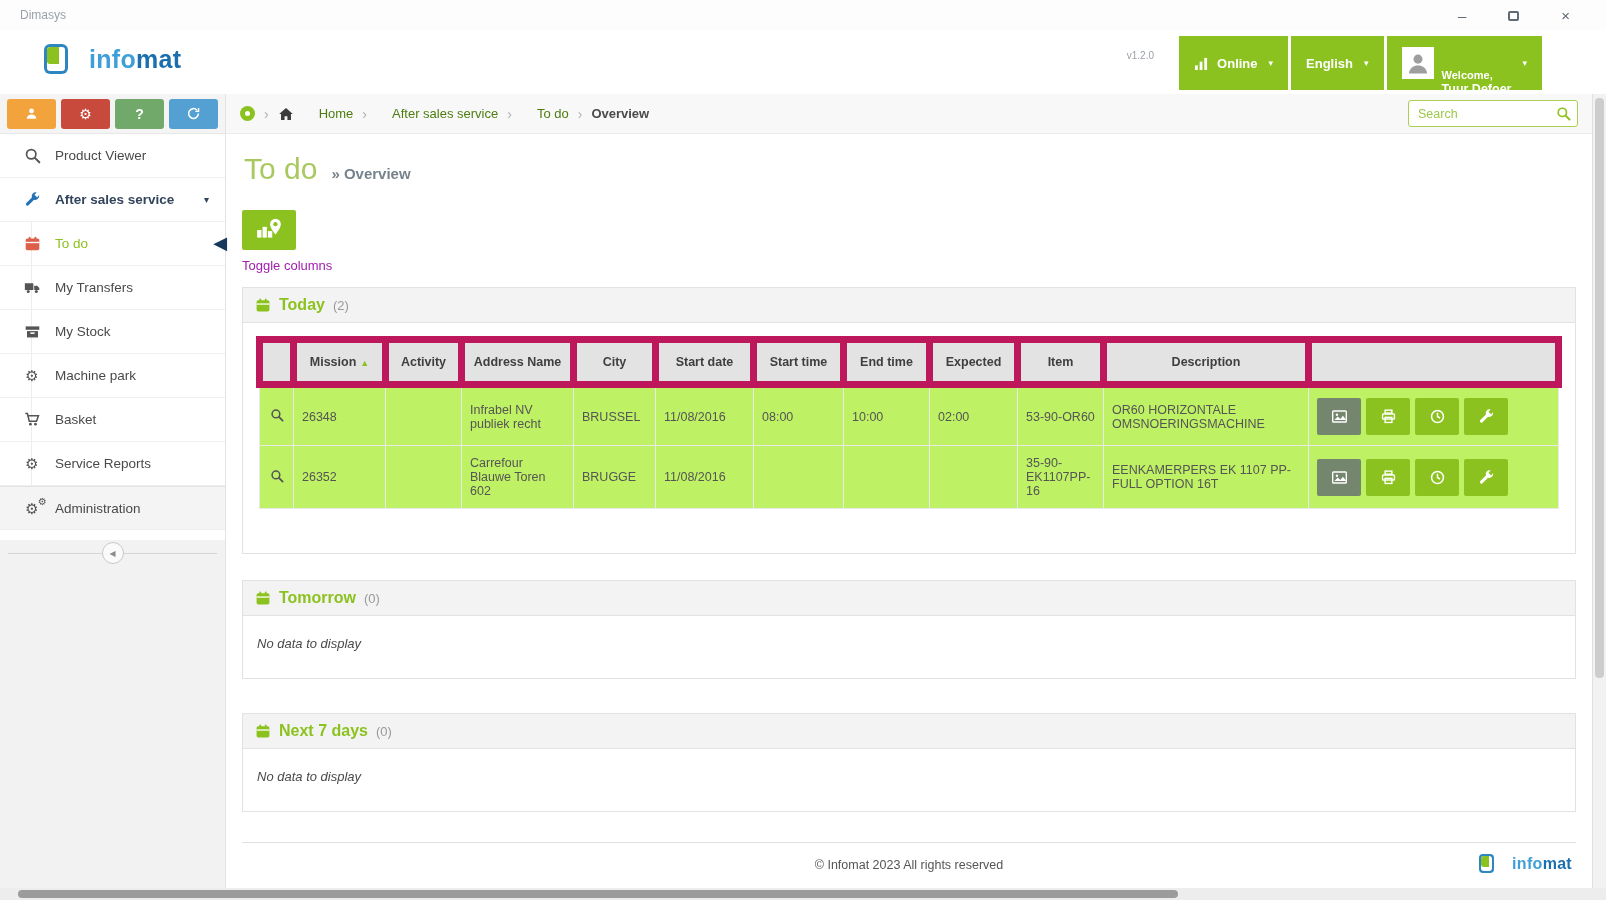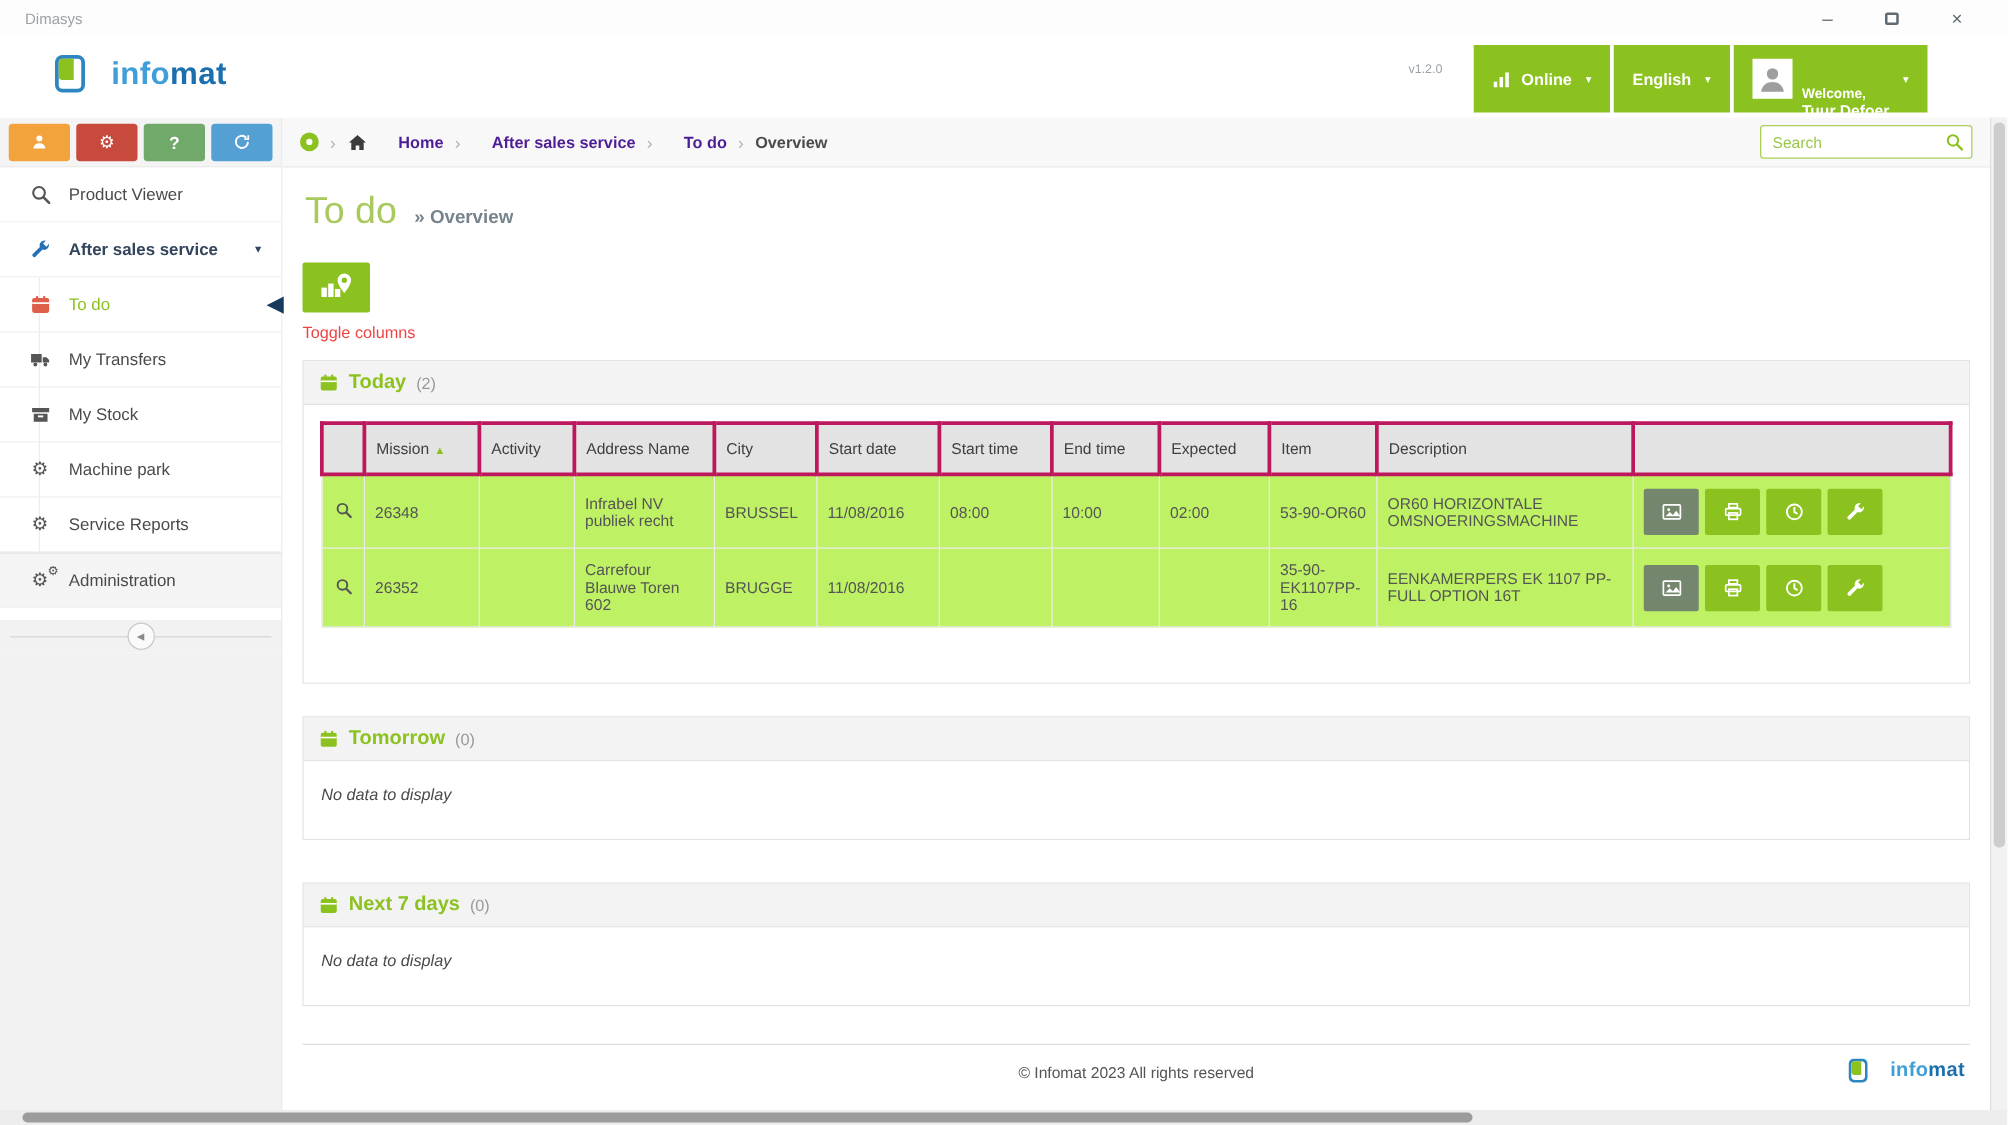--- a/index.html
+++ b/index.html
@@ -64,53 +64,53 @@
   .handle-line { position:absolute; left:8px; right:8px; top:50%; border-top:1px solid #d5d5d5; }
   .collapse-btn { width:22px; height:22px; border-radius:50%; background:#fafafa; border:1px solid #c9c9c9; color:#8a8a8a; font-size:12px; line-height:1; z-index:1; cursor:pointer; display:flex; align-items:center; justify-content:center; font-family:inherit; }
   .sidebar-fill { flex:1; background:#f2f2f2; }
 
   
   .main { flex:1; min-width:0; display:flex; flex-direction:column; background:#fff; }
   .crumbbar { height:40px; background:#f8f8f8; border-bottom:1px solid #ececec; display:flex; align-items:center; padding:0 14px; gap:9px; font-size:13px; flex:0 0 auto; }
   .crumb-start { width:15px; height:15px; border-radius:50%; background:#8cc21f; position:relative; flex:0 0 auto; }
   .crumb-start::after { content:''; position:absolute; left:5px; top:5px; width:5px; height:5px; border-radius:50%; background:#fff; }
   .crumb-sep { color:#b0b0b0; font-size:14px; }
-  .crumb-link { color:#4c1d95; font-weight:700; cursor:pointer;padding-left:16px; }
+  .crumb-link { color:#4d7c0f; font-weight:400; cursor:pointer;padding-left:16px; }
   .crumb-current { color:#4a4a4a; font-weight:700; }
   .home-ic { color:#3c3c3c; display:flex; } .home-ic svg { width:16px; height:16px; }
   .searchbox { margin-left:auto; position:relative; }
   .searchbox input { width:170px; height:27px; border:1px solid #a9cf55; border-radius:3px; padding:0 28px 0 9px; font-size:12.5px; color:#8cc21f; background:#fff; outline:none; font-family:inherit; }
   .searchbox input::placeholder { color:#9cc84a; opacity:1; }
   .search-glyph { position:absolute; right:7px; top:6px; color:#8cc21f; display:flex; }
   .search-glyph svg { width:15px; height:15px; }
 
   .content { flex:1; padding:0 16px; position:relative; overflow:hidden; }
   .pagetitle { margin:18px 0 0 2px; display:flex; align-items:baseline; gap:14px; }
   .pt-main { font-size:30px; color:#a9c95e; font-weight:400; }
   .pt-sub { font-size:15px; color:#76838c; font-weight:700; }
 
   .toggle-wrap { margin-top:24px; }
   .toggle-btn { width:54px; height:40px; background:#8cc21f; border:none; border-radius:2px; display:flex; align-items:center; justify-content:center; cursor:pointer; }
   .toggle-btn svg { width:28px; height:24px; }
-  .toggle-label { display:inline-block; margin-top:8px; color:#ef4444; font-size:13px; cursor:pointer; }
+  .toggle-label { display:inline-block; margin-top:8px; color:#a21caf; font-size:13px; cursor:pointer; }
 
   .panel { border:1px solid #e2e2e2; }
   .panel.today { margin-top:13px; }
   .panel.tomorrow { margin-top:26px; }
   .panel.next7 { margin-top:34px; }
   .panel-head { background:#f3f3f3; border-bottom:1px solid #e2e2e2; padding:8px 12px; display:flex; align-items:center; gap:8px; cursor:pointer; }
   .cal-ic { color:#8cc21f; display:flex; } .cal-ic svg { width:16px; height:16px; }
   .panel-title { color:#8cc21f; font-weight:700; font-size:16px; }
   .panel-count { color:#999; font-size:13px; }
   .pbody-today { padding:13px 13px 44px; background:#fff; }
   .pbody-empty { padding:18px 14px 26px; background:#fff; }
   .nodata { font-style:italic; color:#4a4a4a; font-size:13px; }
 
   table.grid { width:100%; border-collapse:collapse; table-layout:fixed; border:1px solid #e0e0e0; }
-  .grid th { background:#e3e3e3; font-size:12.5px; color:#3f3f3f; text-align:left; padding:12px 8px; font-weight:400; border:3px solid #be185d; white-space:nowrap; overflow:hidden; }
+  .grid th { background:#e3e3e3; font-size:12.5px; color:#3f3f3f; text-align:center; padding:12px 8px; font-weight:700; border:7px solid #be185d; white-space:nowrap; overflow:hidden; }
   .grid td { font-size:12.5px; color:#555; padding:10px 8px; border:1px solid #e9e9e9; vertical-align:middle; background:#bef264; overflow-wrap:break-word; }
   .cell-search { text-align:center; color:#333; }
   .cell-search svg { width:14px; height:14px; cursor:pointer; }
   .sort { color:#8cc21f; font-size:9px; margin-left:4px; }
   .actions { display:flex; gap:5px; }
   .abtn { width:44px; height:37px; border:none; border-radius:2px; display:flex; align-items:center; justify-content:center; color:#fff; cursor:pointer; flex:0 0 auto; }
   .abtn svg { width:17px; height:17px; }
   .a-img { background:#75866e; } .a-green { background:#8cc21f; }
 
   .footer { border-top:1px solid #e0e0e0; margin-top:30px; height:44px; display:flex; align-items:center; justify-content:center; position:relative; }
@@ -250,20 +250,30 @@
                   <path fill="currentColor" d="M2 4h16v4H2z"></path>
                   <path fill="currentColor" d="M3.5 9.5h13V17h-13z"></path>
                   <rect x="7.5" y="11" width="5" height="1.8" fill="#fff"></rect>
                 </svg>
             </span>
             <span class="mlabel">My Stock</span>
           </div>
           <div class="mitem">
             <span class="micon">⚙</span>
             <span class="mlabel">Machine park</span>
+          </div>
+          <div class="mitem">
+            <span class="micon">
+              <svg viewBox="0 0 20 20">
+                  <path fill="none" stroke="currentColor" stroke-width="1.8" d="M1.5 3h2.5l2.2 9h8.5l2.3-6.5H5"></path>
+                  <circle cx="7.5" cy="15.5" r="1.6" fill="currentColor"></circle>
+                  <circle cx="13.5" cy="15.5" r="1.6" fill="currentColor"></circle>
+                </svg>
+            </span>
+            <span class="mlabel">Basket</span>
           </div>
           <div class="mitem">
             <span class="micon">⚙</span>
             <span class="mlabel">Service Reports</span>
           </div>
         </div>
 
         <div class="mitem admin">
           <span class="micon gear2">
               <span>⚙</span>

